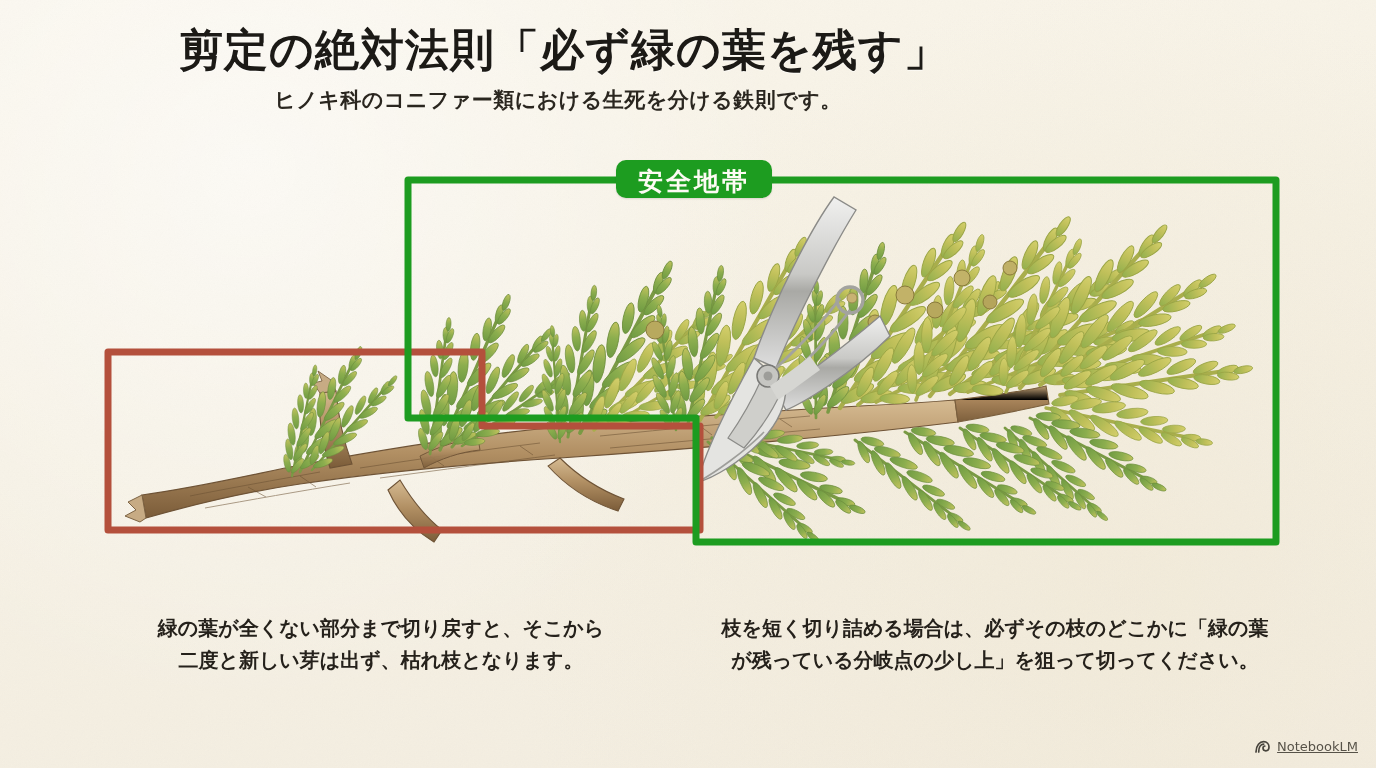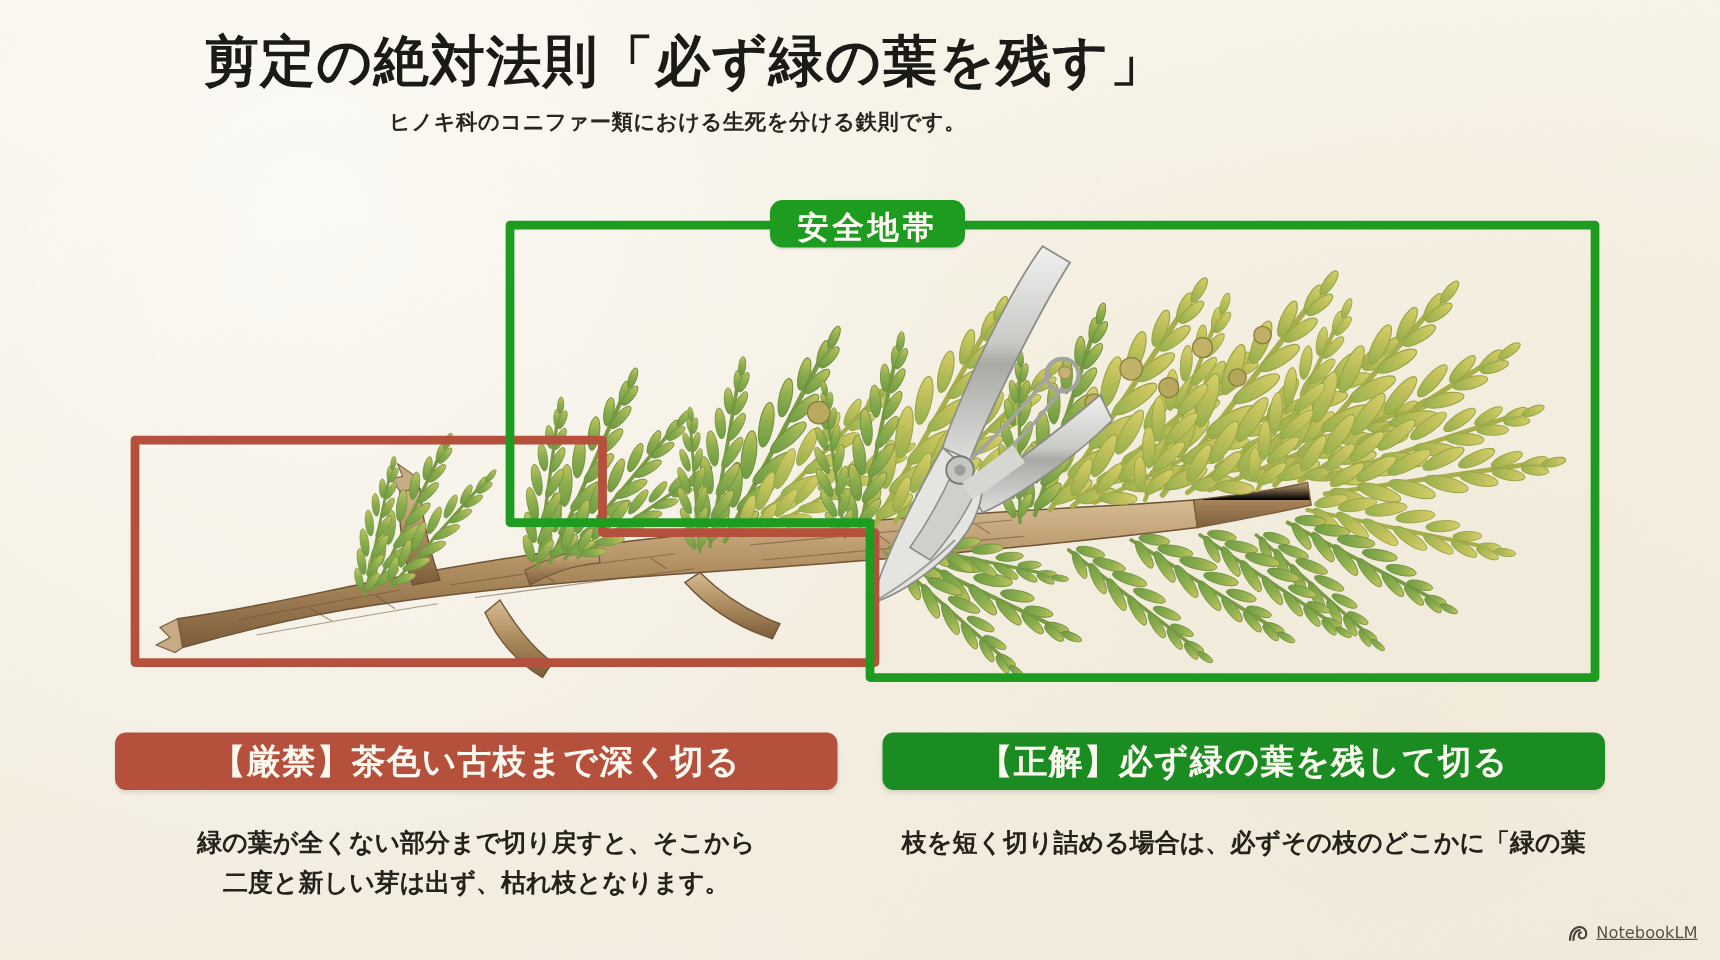--- a/index.html
+++ b/index.html
@@ -29,38 +29,38 @@
     position: absolute;
     inset: 0;
     opacity: .5;
     pointer-events: none;
   }
 
   
   .header {
     position: absolute;
     top: 0;
-    left: 0;
+    left: 16px;
     width: 1096px;
     text-align: center;
     padding-top: 24px;
   }
   .title {
     font-family: "DejaVu Serif", "Liberation Serif", serif;
     font-size: 44px;
     font-weight: 700;
     color: #1c1a16;
     letter-spacing: 1px;
     line-height: 1.18;
     margin: 0;
     text-shadow: 0 1px 0 rgba(255,255,255,0.6);
   }
   .subtitle {
     font-family: "DejaVu Sans", "Liberation Sans", sans-serif;
-    font-size: 17px;
+    font-size: 21px;
     font-weight: 700;
     color: #2a261f;
     margin: 10px 12px 0 0;
     letter-spacing: 0.5px;
   }
 
   
   .illustration {
     position: absolute;
     left: 0;
@@ -493,35 +493,30 @@
       <path d="M8 8 L8 246 L296 246 L296 370 L876 370 L876 8 Z" fill="none" stroke="#1d9c20" stroke-width="7" stroke-linejoin="round" stroke-linecap="round"></path>
     </svg>
   </div>
   <div class="zone-label safe" style="left:616px; top:160px;">
     <span>安全地帯</span>
   </div>
 
   <div class="panels">
 
     <div class="panel left">
-      <div class="panel-banner">
-        <span>【厳禁】茶色い古枝まで深く切る</span>
-      </div>
       <div class="panel-body">
         <div>緑の葉が全くない部分まで切り戻すと、そこから</div>
         <div>二度と新しい芽は出ず、枯れ枝となります。</div>
       </div>
     </div>
 
     <div class="panel right">
-      <div class="panel-banner">
-        <span>【正解】必ず緑の葉を残して切る</span>
-      </div>
       <div class="panel-body">
         <div>枝を短く切り詰める場合は、必ずその枝のどこかに「緑の葉</div>
+        <div>が残っている分岐点の少し上」を狙って切ってください。</div>
       </div>
     </div>
   </div>
 
   <div class="watermark">
     <svg width="17" height="14" viewBox="0 0 17 14">
       <path d="M2 12 C2 5, 6 1.6, 9.6 1.6 C13 1.6, 15 4.2, 15 7 C15 9.2, 13.6 10.8, 11.8 10.8 C10.2 10.8, 9 9.6, 9 8.1 C9 6.9, 9.8 6, 10.8 6" fill="none" stroke="#2a2721" stroke-width="1.7" stroke-linecap="round"></path>
       <path d="M4.7 12 C4.7 6.6, 7.2 4.1, 9.7 4.1" fill="none" stroke="#2a2721" stroke-width="1.7" stroke-linecap="round"></path>
     </svg>
     <span>NotebookLM</span>

